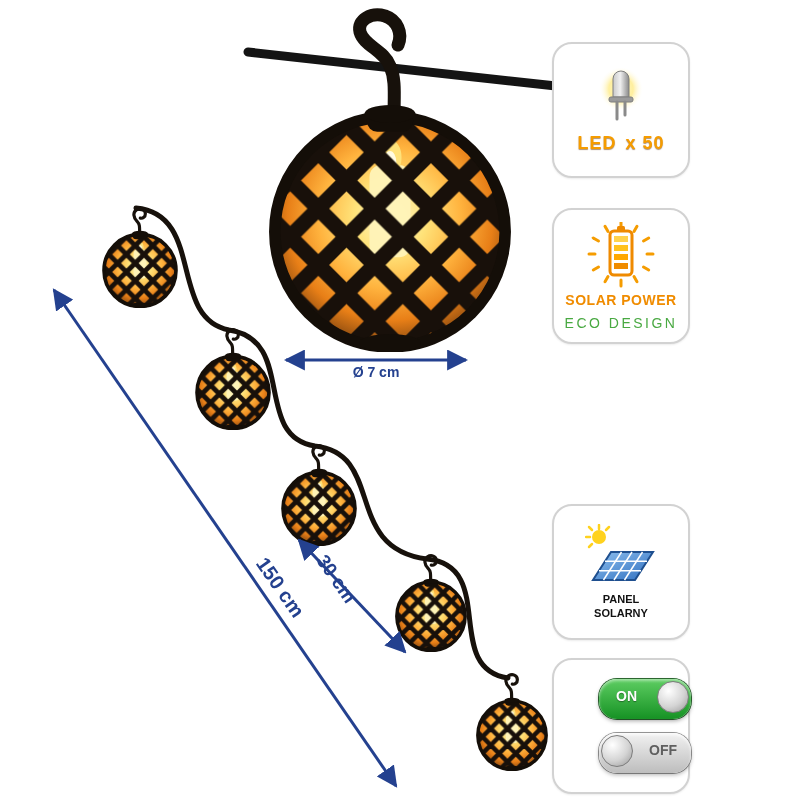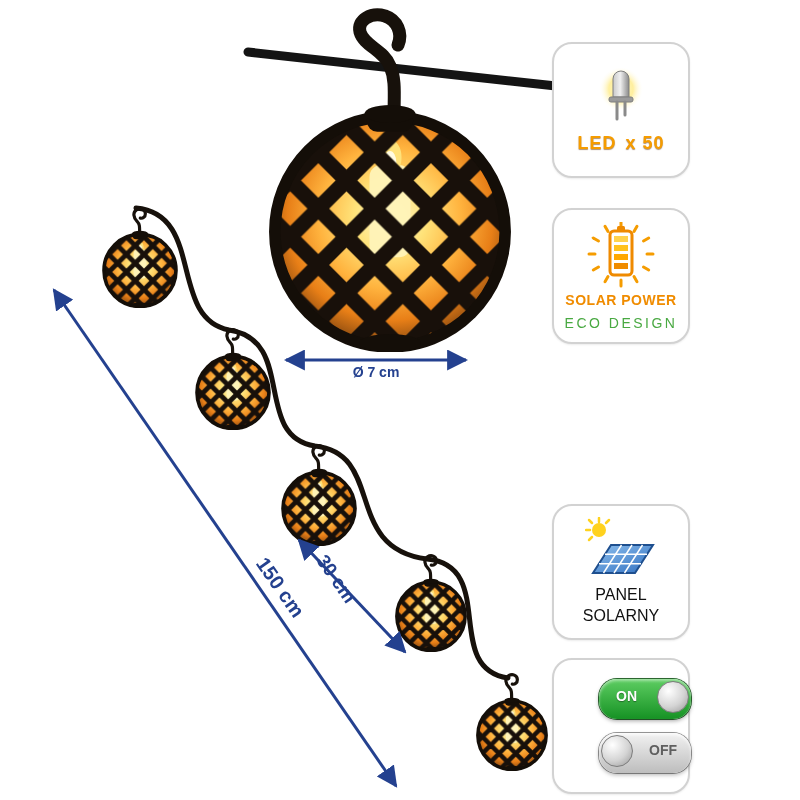--- a/index.html
+++ b/index.html
@@ -22,21 +22,21 @@
          display:flex;flex-direction:column;align-items:center;justify-content:center;
          gap:4px;box-shadow:0 1px 2px rgba(0,0,0,0.08);}
   .b1{top:42px}.b2{top:208px}.b3{top:350px}.b4{top:504px}.b5{top:658px}
 
   .led-label{font-size:18px;font-weight:bold;color:#f59c00;letter-spacing:1px;
              text-shadow:0 1px 1px rgba(110,55,0,.55);display:flex;gap:9px;}
   .solar-title{color:#f08c00;font-weight:bold;font-size:14px;letter-spacing:.5px;}
   .eco{color:#49a942;font-size:14px;letter-spacing:2.5px;margin-top:3px;}
   .material-text{font-size:13.5px;color:#1e1e1e;line-height:1.3;text-align:center;
                  letter-spacing:.5px;margin-top:6px;}
-  .panel-text{font-size:16px;font-weight:normal;color:#111;line-height:1.3;
+  .panel-text{font-size:11px;font-weight:bold;color:#111;line-height:1.3;
               text-align:center;margin-top:4px;}
 
   
   .switch{width:92px;height:40px;border-radius:18px;position:relative;margin-left:48px;}
   .switch.on{background:linear-gradient(180deg,#5ece62,#169224);
              box-shadow:inset 0 2px 3px rgba(255,255,255,.45),0 2px 4px rgba(0,0,0,.35),0 0 0 1px #2e6b33;}
   .switch.off{background:linear-gradient(180deg,#f2f2f2,#bdbdbd);
               box-shadow:inset 0 2px 3px rgba(255,255,255,.7),0 2px 4px rgba(0,0,0,.3),0 0 0 1px #9a9a9a;}
   .knob{position:absolute;width:32px;height:32px;top:2px;border-radius:50%;
         background:radial-gradient(circle at 35% 30%,#ffffff,#d4d4d4 55%,#969696);

